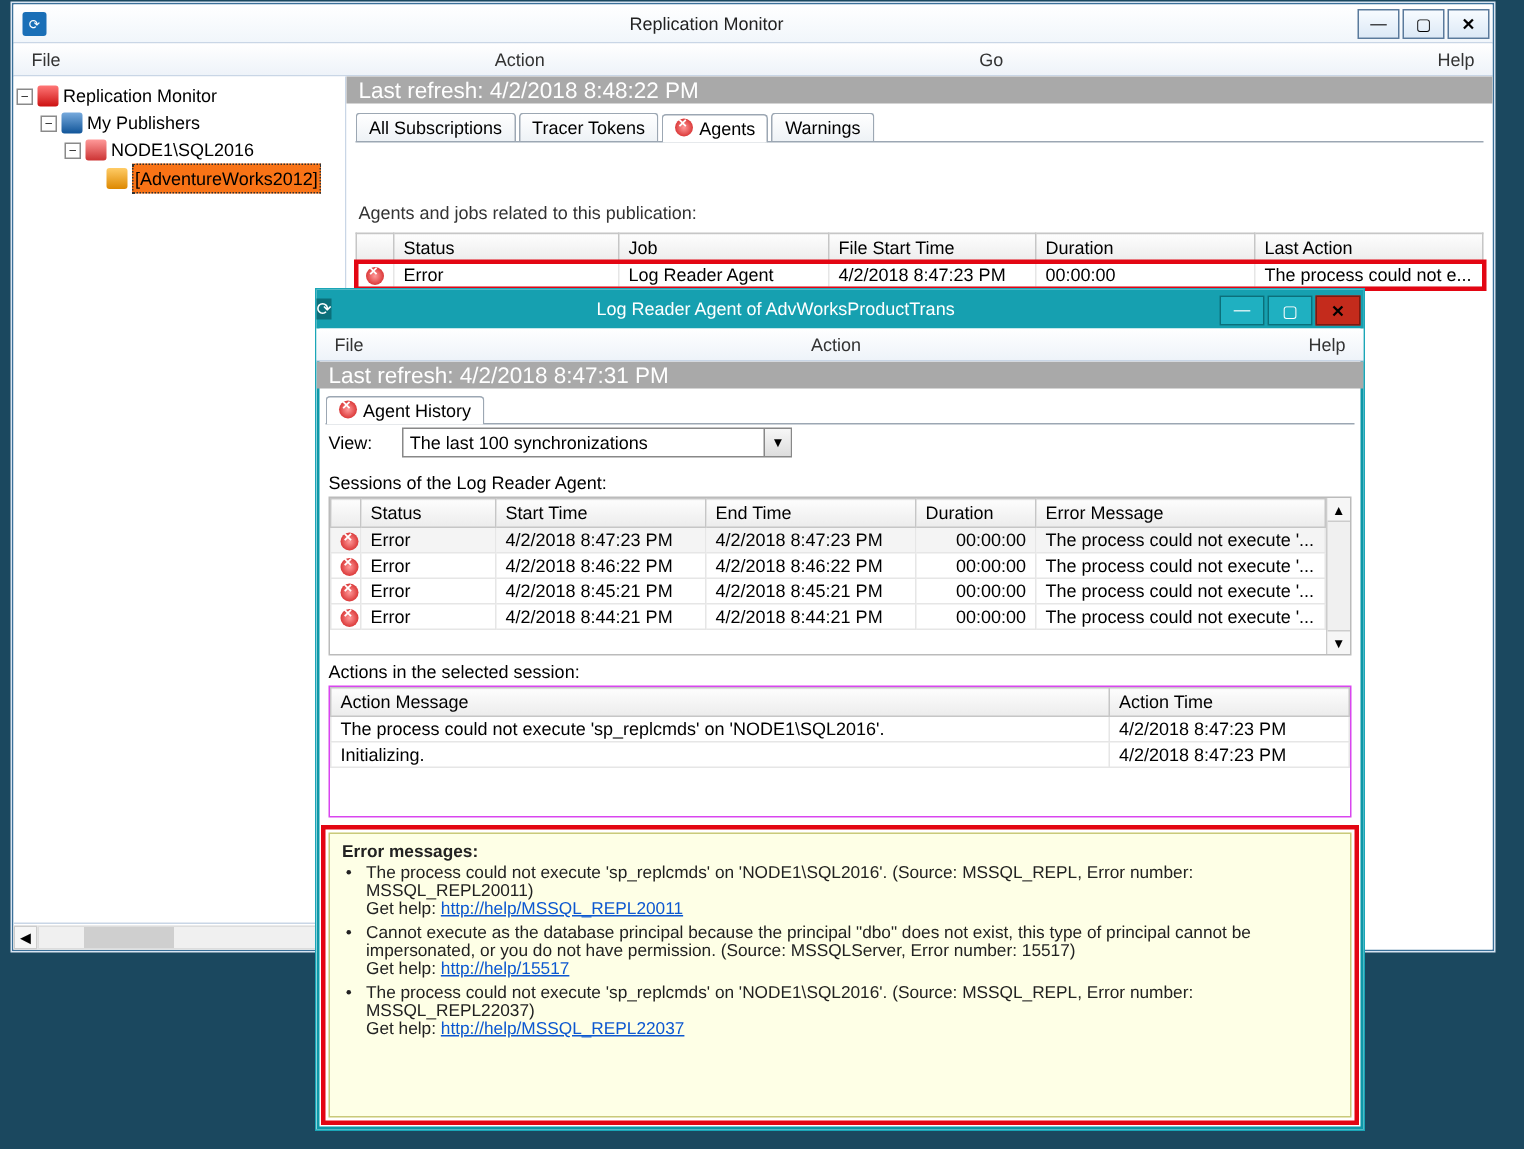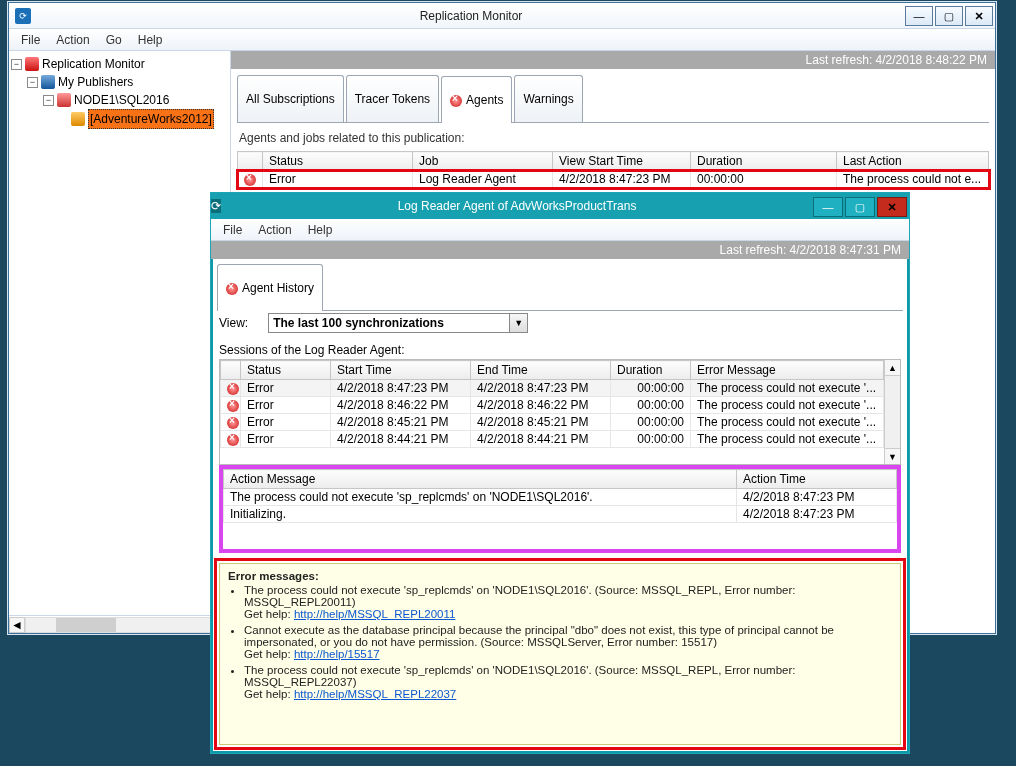--- a/index.html
+++ b/index.html
@@ -37,21 +37,21 @@
   .winbtn {
     width:28px;height:20px;border:1px solid #5a7a9c;margin:1px 2px 0 0;
     background:linear-gradient(#f7fbff,#dce9f6);
     display:flex;align-items:center;justify-content:center;font-size:11px;
     font-family:"Segoe UI Symbol",sans-serif;
   }
   .winbtn.close { font-weight:bold; }
   .menubar {
     height:22px;background:linear-gradient(#fff,#eef3f9);
     border-bottom:1px solid #c9d6e6;display:flex;align-items:center;
-    padding:0 4px;color:#333;
+    padding:0 4px;color:#333;justify-content:space-between;
   }
   .menubar span { padding:2px 8px; cursor:default; }
   .client { position:absolute; left:0; top:48px; right:0; bottom:0; display:flex; }
   .treepane {
     width:222px; border-right:1px solid #c9d6e6; background:#fff;
     position:relative;
   }
   .tree { padding:4px 2px; line-height:18px; }
   .tree-row { display:flex;align-items:center; white-space:nowrap; }
   .treebtn { width:11px;height:11px;border:1px solid #8a8a8a;margin-right:3px;
@@ -63,32 +63,32 @@
   .ticon.db   { background:linear-gradient(#fc6,#d80); }
   .tree .sel { background:#f97316;border:1px dotted #333; padding:0 1px; }
   .tree-scroll { position:absolute; left:0; right:0; bottom:0; height:18px;
     border-top:1px solid #c9d6e6; display:flex; align-items:center; }
   .tree-scroll .track { flex:1;height:16px;background:#f0f0f0;position:relative;border:1px solid #ddd;}
   .tree-scroll .thumb { position:absolute;left:30px;width:60px;top:0;bottom:0;background:#cfcfcf;}
   .tree-scroll .arrow{width:16px;height:16px;border:1px solid #ccc;display:flex;align-items:center;justify-content:center;background:#f6f6f6;}
 
   .rightpane { flex:1; position:relative; background:#fff; }
   .refreshbar {
-    height:18px;background:#a9a9a9;color:#fff;font-size:12px;
-    display:flex;justify-content:flex-end;align-items:center;padding:0 8px;
+    height:18px;background:#a9a9a9;color:#fff;font-size:15px;
+    display:flex;align-items:center;padding:0 8px;
   }
   .tabs { display:flex; padding:6px 6px 0 6px; }
   .tab {
-    border:1px solid #9ca7b3;border-bottom:none;padding:16px 8px;margin-right:2px;
+    border:1px solid #9ca7b3;border-bottom:none;padding:2px 8px;margin-right:2px;
     background:linear-gradient(#fff,#eef2f6); border-radius:3px 3px 0 0;
-    display:flex;align-items:flex-end;gap:4px;
+    display:flex;align-items:flex-start;gap:4px;
   }
   .tab.active { background:#fff; position:relative; top:1px; }
   .tabbody { border-top:1px solid #9ca7b3; margin:0 6px; padding:6px 0; }
-  .label { color:#333; padding:2px 0 6px 2px; }
+  .label { color:#333; padding:2px 0 6px 2px;margin-top:32px; }
 
   table.grid { width:100%; border-collapse:collapse; font-size:12px; }
   table.grid th {
     background:linear-gradient(#fdfdfd,#ececec);
     border:1px solid #c6c6c6; padding:2px 6px; text-align:left; font-weight:normal;
   }
   table.grid td { border:1px solid #e6e6e6; padding:1px 6px; white-space:nowrap; overflow:hidden; }
   .iconcell { width:20px; text-align:center; }
   .statusicon { width:12px;height:12px;border-radius:50%;display:inline-block;vertical-align:middle; }
   .statusicon.ok { background:radial-gradient(#9f6,#3a3); }
@@ -113,32 +113,32 @@
     display:flex;align-items:center;justify-content:center;background:#1fb0c1;color:#fff;font-size:11px;
   }
   .dialog .winbtn2.close{ background:#c42b1c; border-color:#7d1a10; color:#000; font-weight:bold;}
   .dialog .menubar{border-bottom:1px solid #c9d6e6;}
   .dialog .body{flex:1;display:flex;flex-direction:column;overflow:hidden;}
   .section { padding:4px 24px 2px 8px; }
   .viewrow { display:flex;align-items:center;gap:20px;padding:2px 8px 6px 8px;}
   .combo {
     display:flex;align-items:center;border:1px solid #888;height:20px;width:260px;background:#fff;
   }
-  .combo span{flex:1;padding:0 4px;font-weight:bold;}
+  .combo span{flex:1;padding:0 4px;}
   .combo .drop{width:18px;height:100%;border-left:1px solid #888;background:linear-gradient(#f7f7f7,#ddd);
     display:flex;align-items:center;justify-content:center;font-size:9px;}
   .gridwrap { margin:0 8px; border:1px solid #bbb; position:relative;}
   .gridwrap .vscroll{position:absolute;right:0;top:0;bottom:0;width:16px;background:#f0f0f0;border-left:1px solid #ccc;}
   .gridwrap .vscroll .arrow{height:16px;display:flex;align-items:center;justify-content:center;border-bottom:1px solid #ccc;background:#f6f6f6;font-size:9px;}
   .gridwrap .vscroll .arrow.bot{position:absolute;bottom:0;left:0;right:0;border-top:1px solid #ccc;border-bottom:none;}
   .gridwrap table.grid{table-layout:fixed;}
   .gridwrap table.grid td,.gridwrap table.grid th{overflow:hidden;text-overflow:ellipsis;}
   tr.selrow td{ background:#f4f4f4; }
 
-  .actionsgrid { margin:0 8px 6px 8px; border:4px solid #d946ef; height:88px; }
+  .actionsgrid { margin:0 8px 6px 8px; border:1px solid #d946ef; height:88px; }
   .errbox {
     margin:4px 8px 8px 8px; padding:6px 8px; background:#feffe6;
     border:1px solid #c9c97a; outline:3px solid #e30613; outline-offset:2px;
     font-size:11.5px; color:#222; overflow:auto; flex:1;
   }
   .errbox ul{margin:2px 0 0 16px;padding:0;}
   .errbox li{margin-bottom:4px;}
   .errbox a{color:#0b57d0;}
 </style>
 </head>
@@ -220,21 +220,21 @@
               <col style="width:140px">
               <col style="width:138px">
               <col style="width:146px">
               <col>
             </colgroup>
           <tbody>
               <tr>
             <th class="iconcell"></th>
             <th>Status</th>
             <th>Job</th>
-            <th>View Start Time</th>
+            <th>File Start Time</th>
             <th>Duration</th>
             <th>Last Action</th>
           </tr>
           <tr class="redbox">
             <td class="iconcell"><span class="statusicon err"></span></td>
             <td>Error</td>
             <td>Log Reader Agent</td>
             <td>4/2/2018 8:47:23 PM</td>
             <td>00:00:00</td>
             <td>The process could not e...</td>
@@ -334,20 +334,21 @@
               <td>Error</td>
               <td>4/2/2018 8:44:21 PM</td>
               <td>4/2/2018 8:44:21 PM</td>
               <td style="text-align:right">00:00:00</td>
               <td>The process could not execute '...</td>
             </tr>
       </tbody>
         </table>
     </div>
 
+    <div class="section">Actions in the selected session:</div>
     <div class="actionsgrid">
       <table class="grid">
         <colgroup>
             <col>
             <col style="width:160px">
           </colgroup>
         <tbody>
             <tr>
           <th>Action Message</th>
           <th>Action Time</th>

